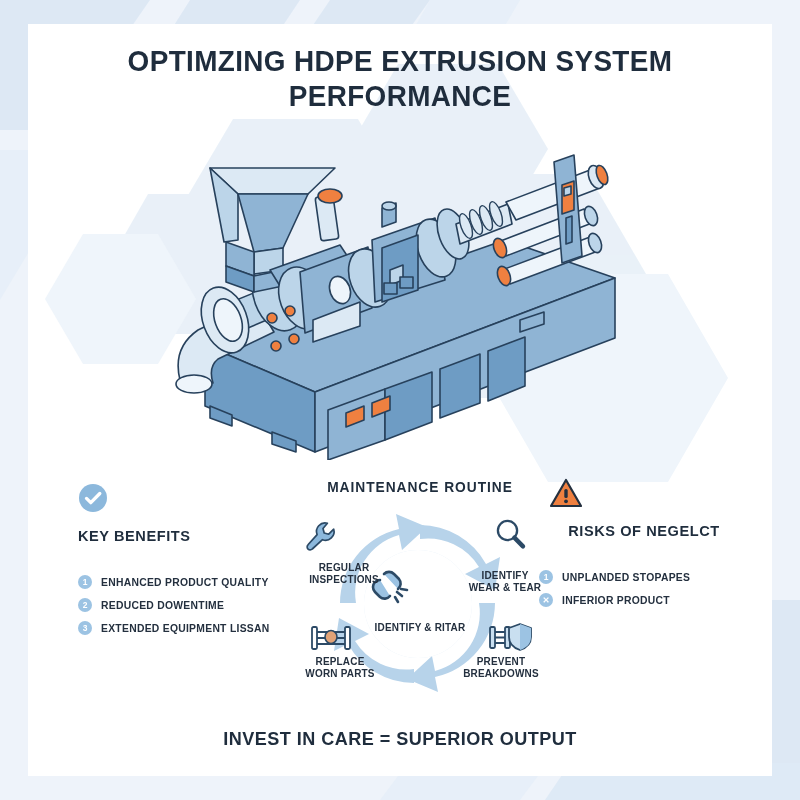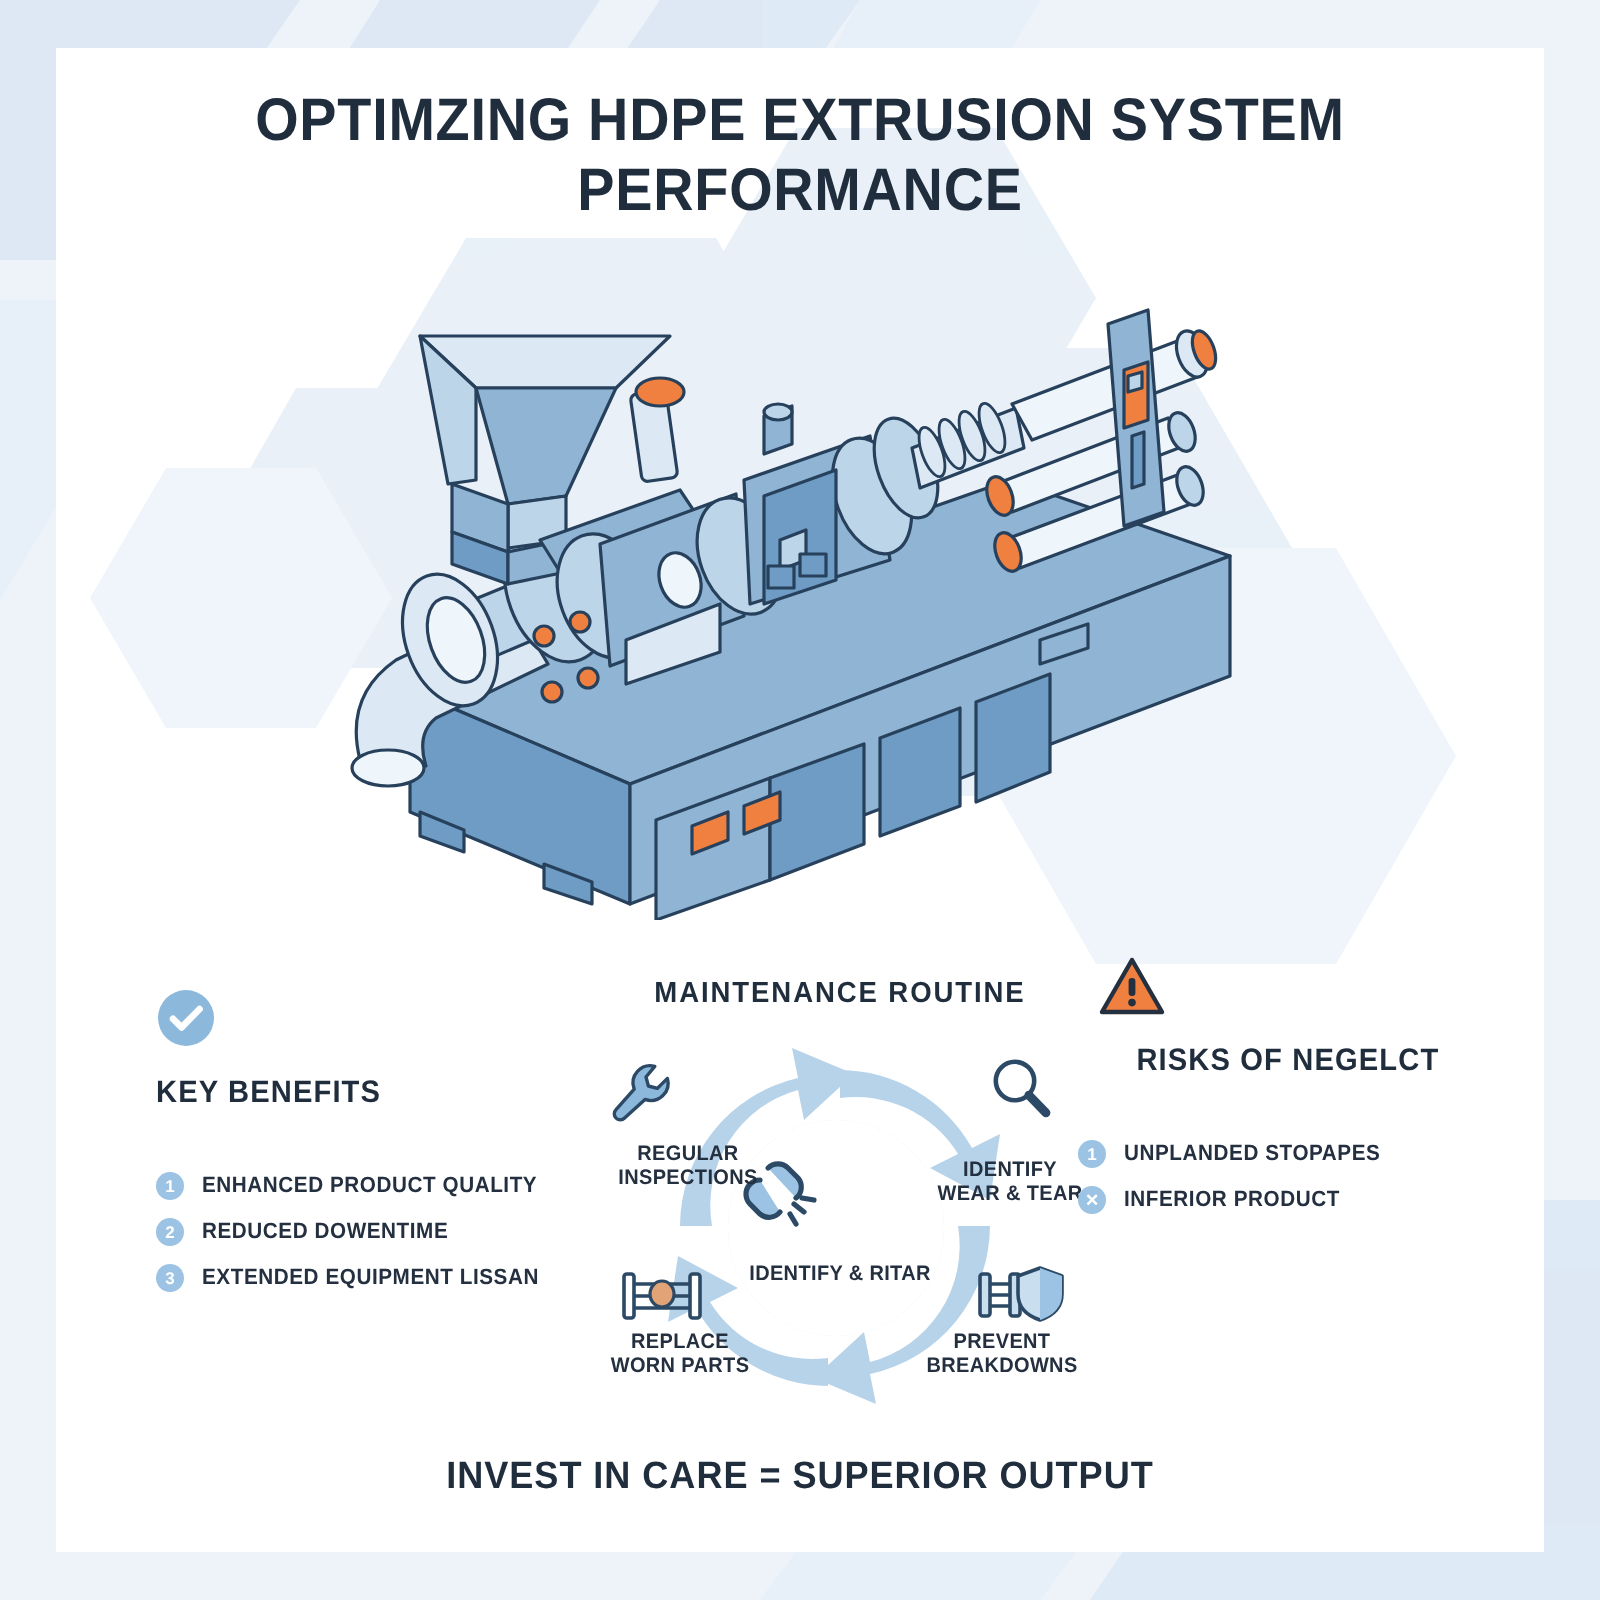--- a/index.html
+++ b/index.html
@@ -32,23 +32,23 @@
     transform:scaleX(0.93);
     white-space:pre-line;
   }
 
   
   .machine{position:absolute;left:150px;top:130px;width:500px;height:330px;}
 
   
   .cols{position:absolute;left:40px;right:40px;top:478px;height:240px;}
 
-  .col-left{position:absolute;left:38px;top:16px;width:215px;}
+  .col-left{position:absolute;left:38px;top:5px;width:215px;}
   .col-right{position:absolute;right:28px;top:0;width:205px;text-align:right;}
-  .col-mid{position:absolute;left:255px;top:11px;width:250px;text-align:center;}
+  .col-mid{position:absolute;left:255px;top:1px;width:250px;text-align:center;}
 
   .badge-icon{width:30px;height:30px;display:block;margin-bottom:14px;}
   .col-right .badge-icon{margin-left:22px;}
 
   .col-head{
     color:#1f2d3d;font-weight:bold;font-size:15.5px;letter-spacing:0.6px;
     transform:scaleX(0.94);transform-origin:left center;
     margin:0 0 30px 0;
   }
 

